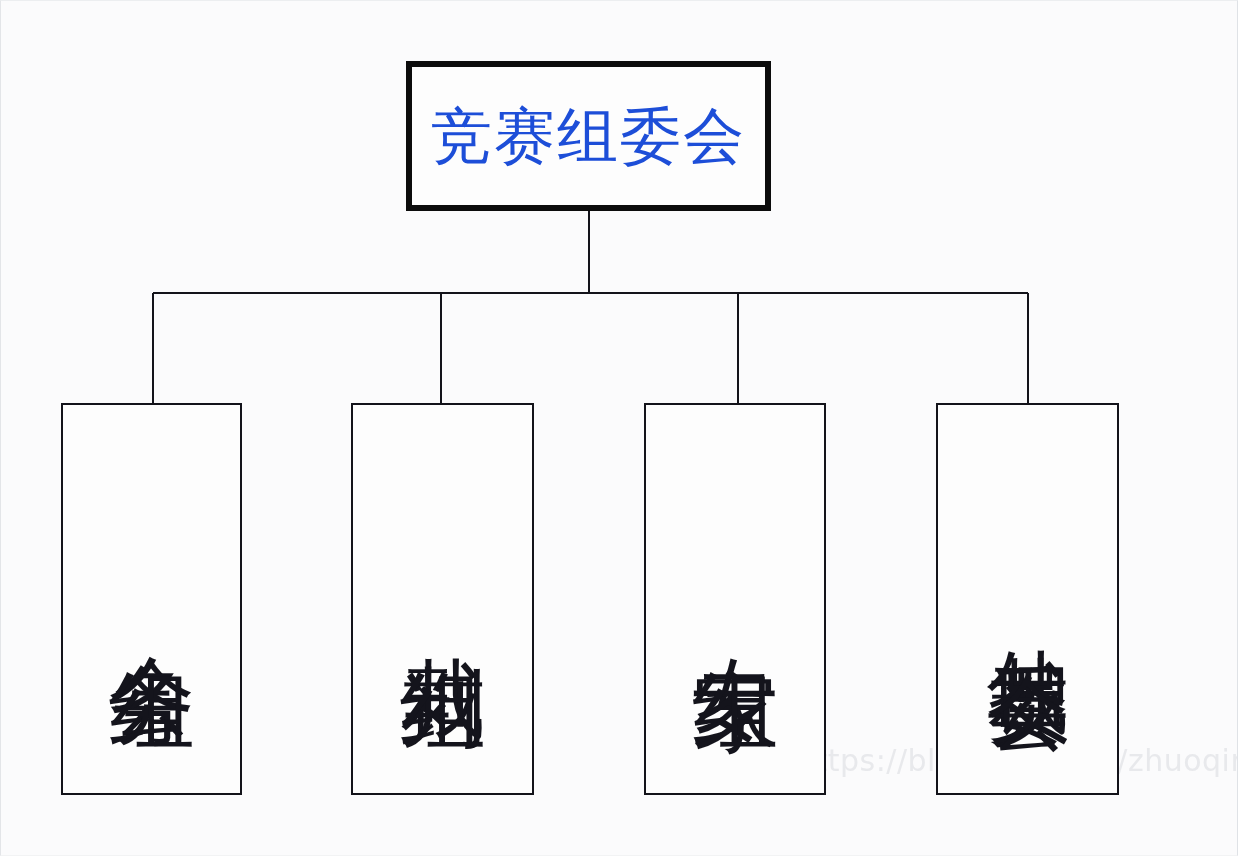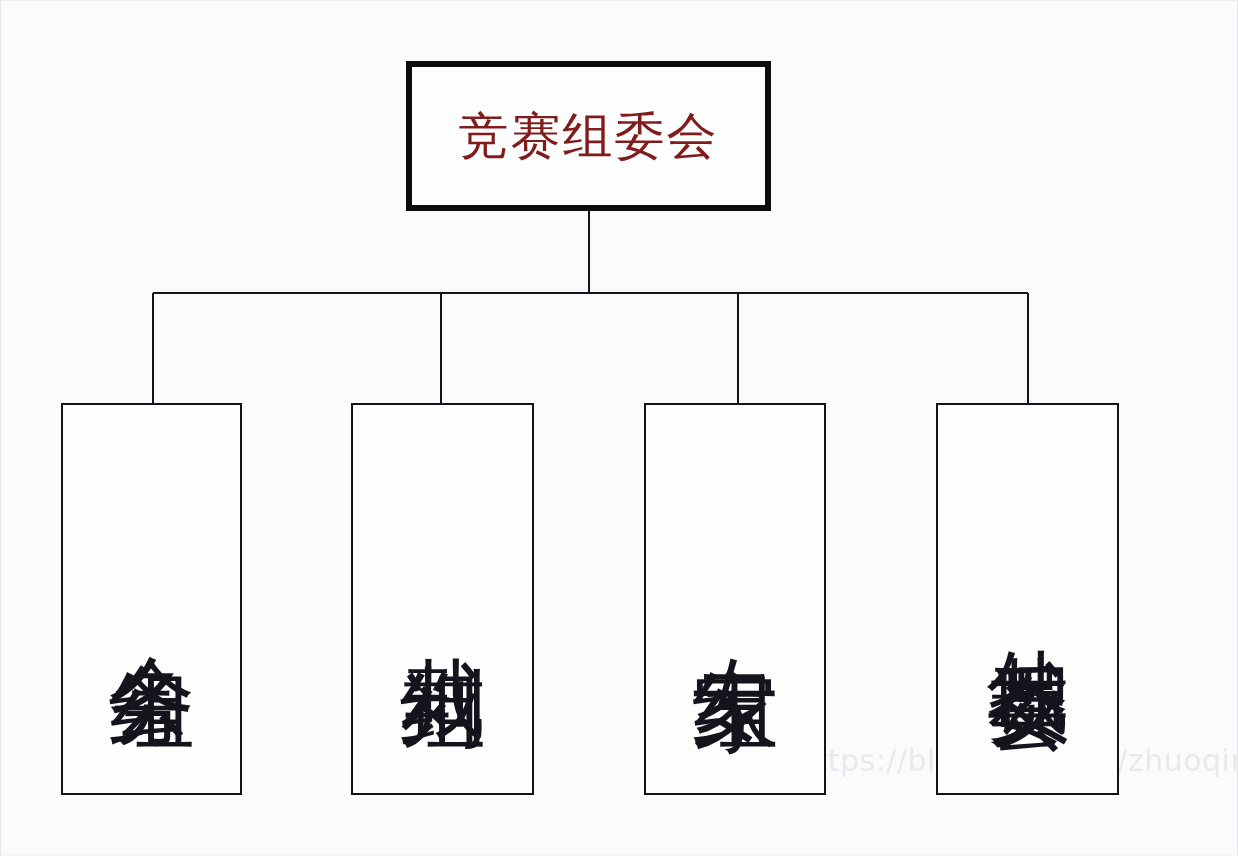--- a/index.html
+++ b/index.html
@@ -62,24 +62,24 @@
 
   .node-root {
     left: 405px;
     top: 60px;
     width: 365px;
     height: 150px;
     border: 6px solid #0c0c0c;
   }
 
   .node-root .node-text {
-    font-size: 50px;
+    font-size: 61px;
     line-height: 1;
     letter-spacing: 2px;
-    color: #7f1d1d;
+    color: #1d4ed8;
     white-space: nowrap;
   }
 
   .node-child {
     border: 2.5px solid #13131a;
     top: 402px;
     height: 392px;
   }
 
   .node-child .node-text {

